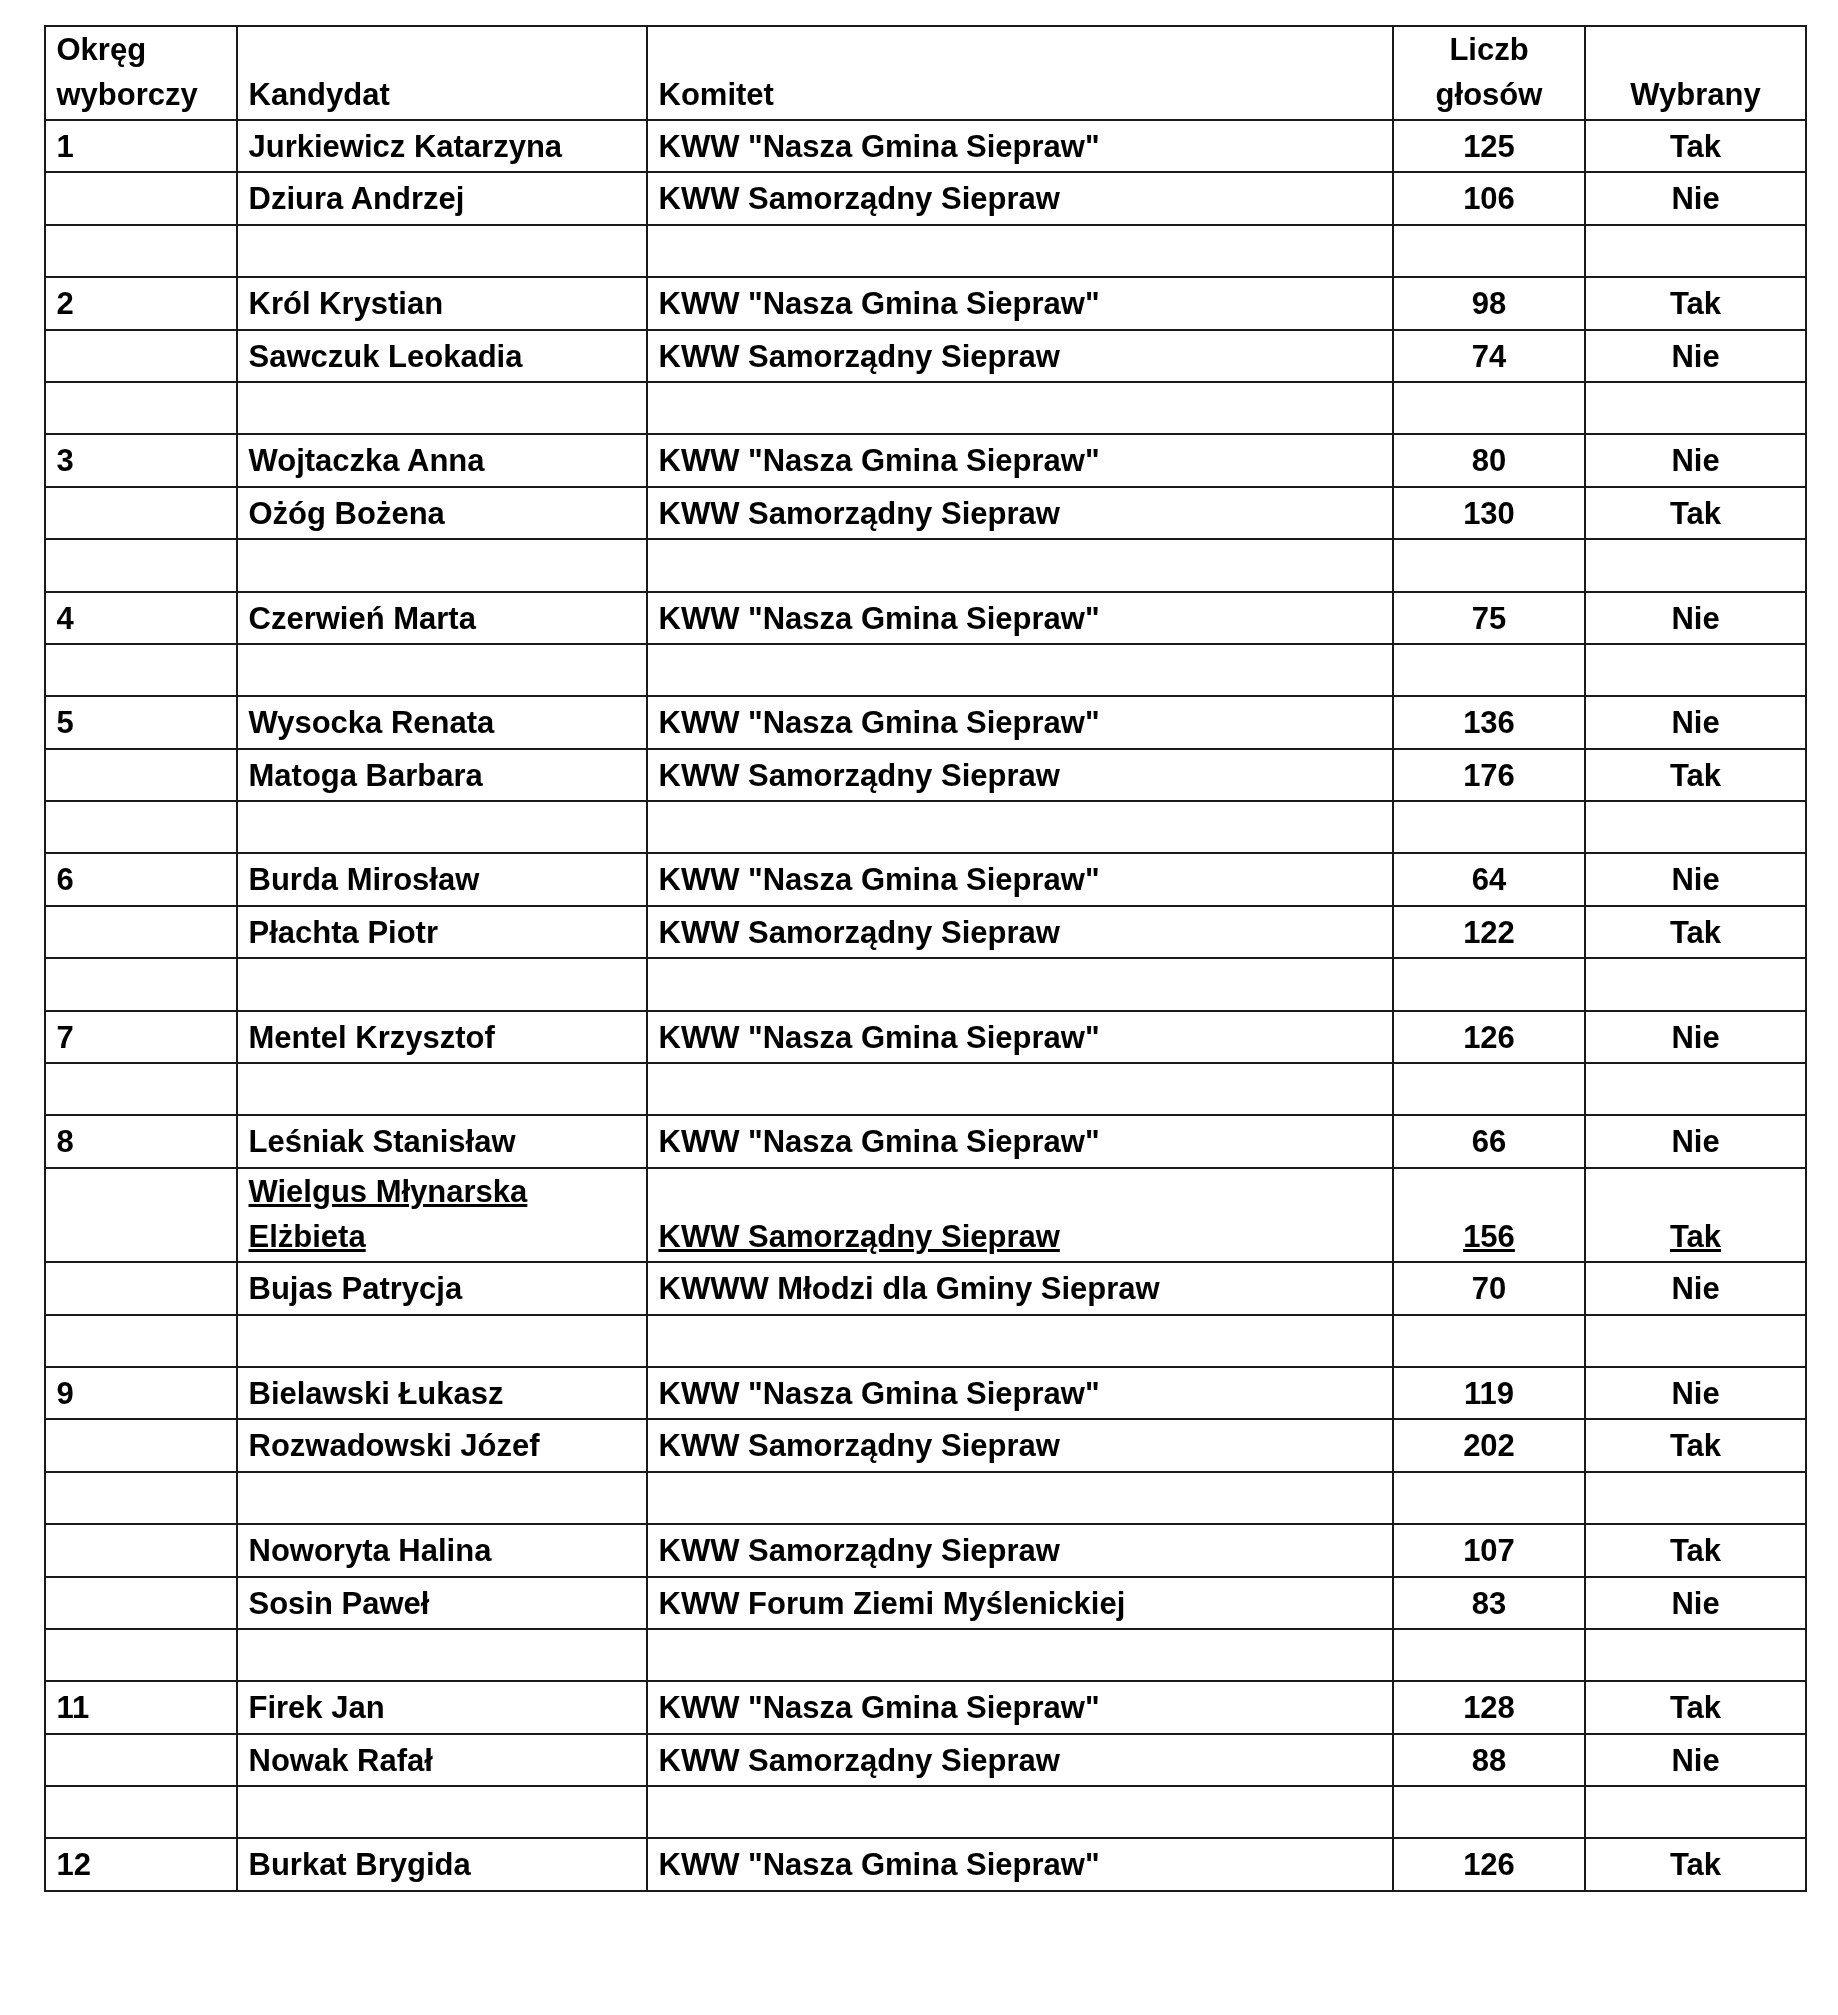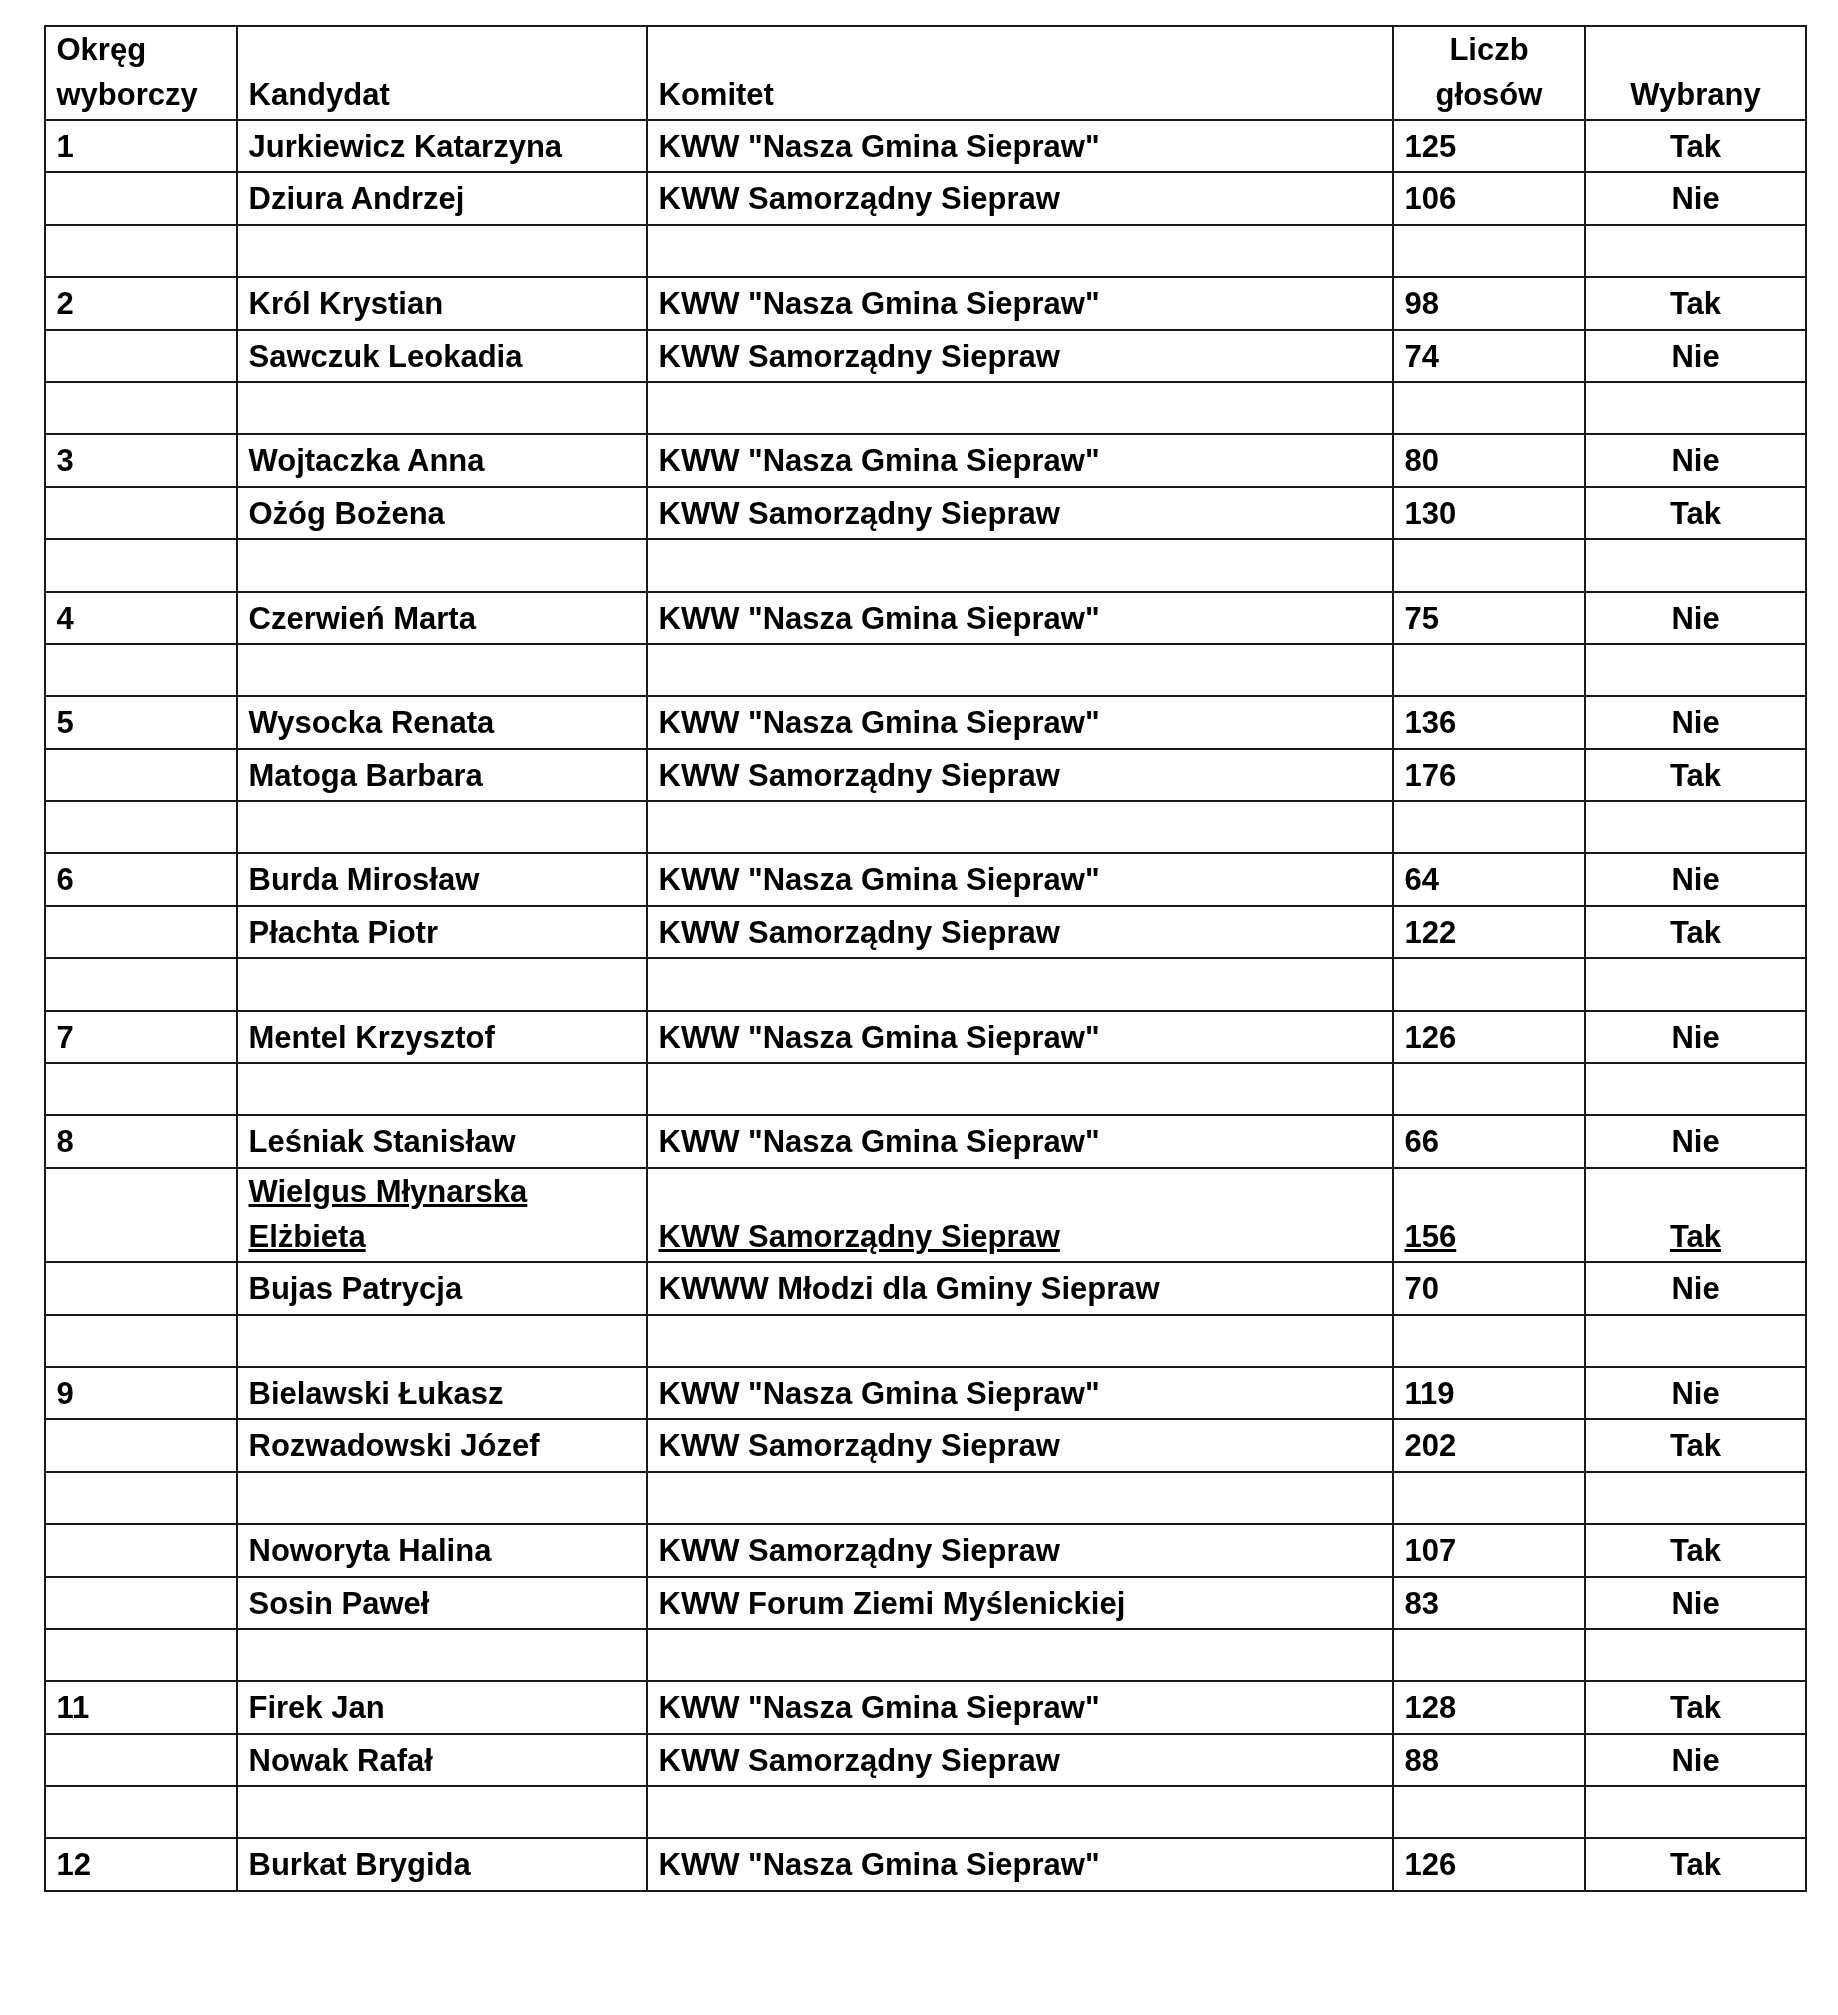--- a/index.html
+++ b/index.html
@@ -14,21 +14,21 @@
     border:2px solid #1a1a1a; padding:0 10.5px 2.4px 10.5px;
     vertical-align:bottom; font-weight:bold; white-space:normal;
     overflow:hidden;
   }
   table.results th { text-align:left; height:88px;margin-top:35px; }
   table.results th.num { text-align:center; }
   table.results th.sel { text-align:center; }
   table.results tr.row td { height:48px; }
   table.results tr.spacer td { height:48px; }
   table.results tr.double td { height:87px;text-decoration:underline; }
-  td.num { text-align:left; padding-right:8.9px;border-radius:15px; }
+  td.num { text-align:center; padding-right:8.9px;border-radius:15px; }
   td.sel { text-align:center;margin-left:44px; }
   col.c1 { width:192px; } col.c2 { width:410px; } col.c3 { width:746px; }
   col.c4 { width:192px; } col.c5 { width:221px; }
   .hdr-line { display:block; }
 </style>
 </head>
 <body>
 
 <table class="results">
   <colgroup>

